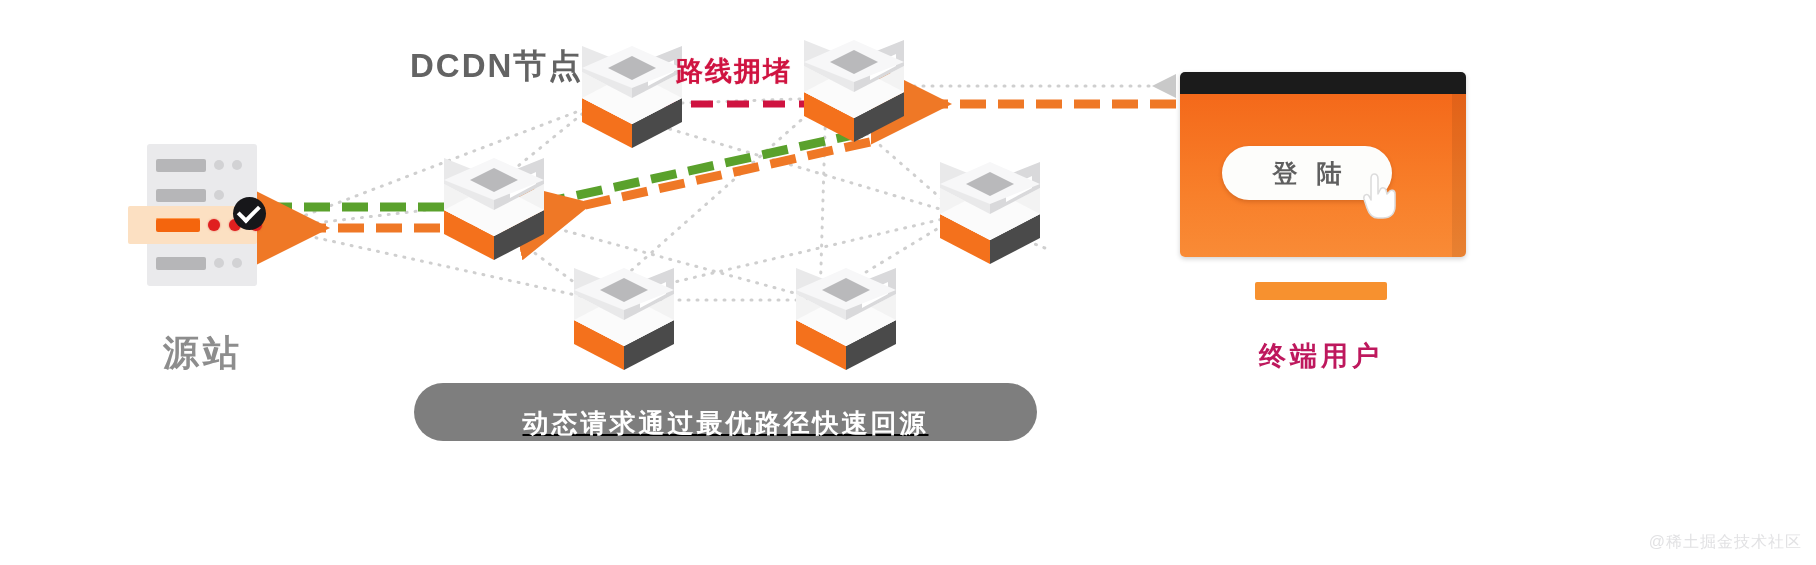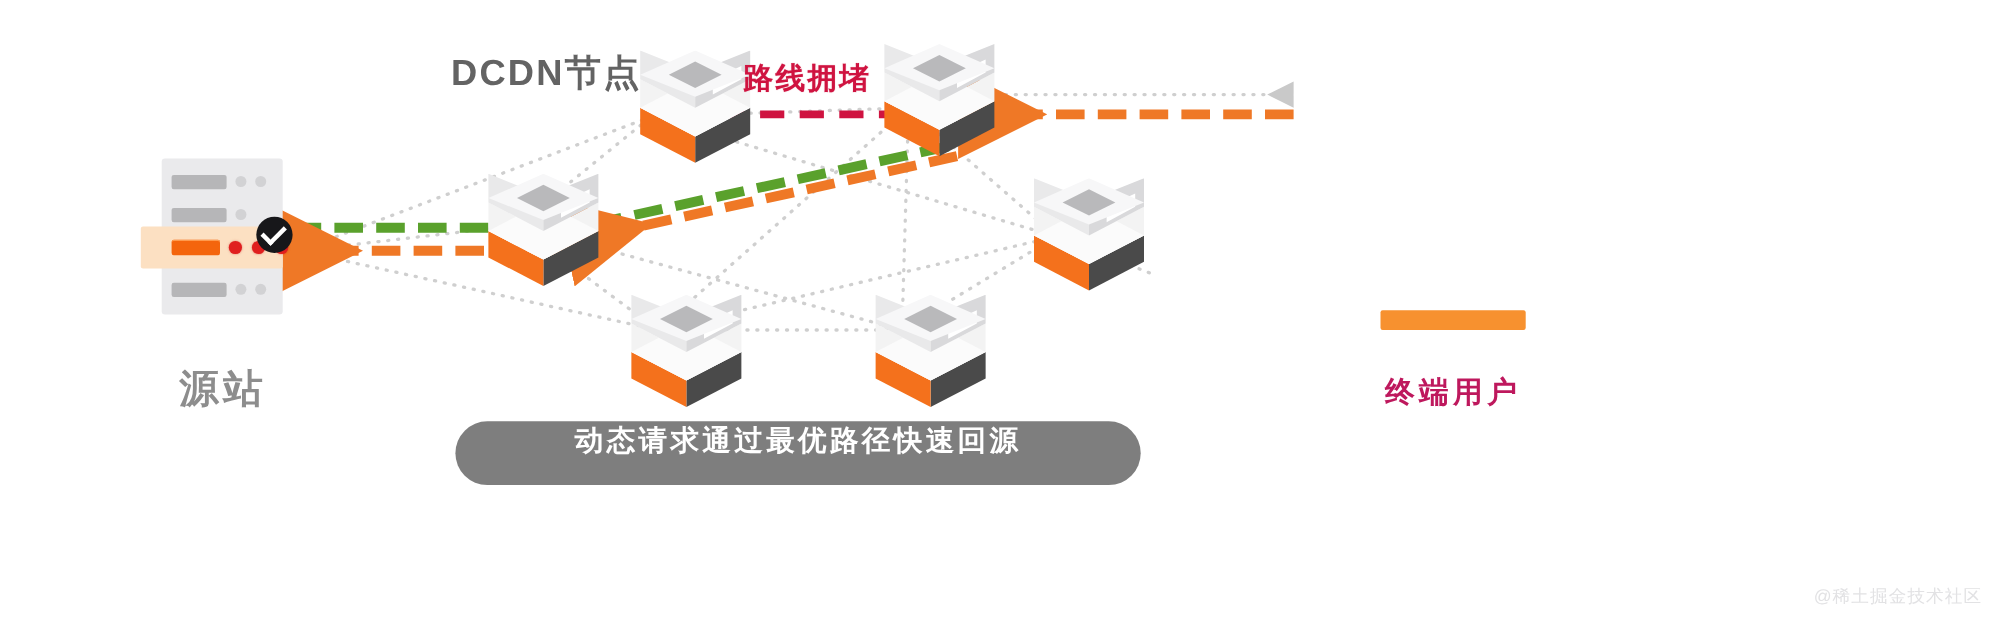--- a/index.html
+++ b/index.html
@@ -89,22 +89,23 @@
   
   #caption-pill {
     position: absolute;
     left: 414px;
     top: 383px;
     width: 623px;
     height: 58px;
     border-radius: 29px;
     background: #7e7e7e;
     display: flex;
-    align-items: flex-start;
+    align-items: flex-end;
     justify-content: center;
+    text-decoration: underline;
   }
   #caption-pill .caption-text {
     color: #ffffff;
     font-size: 26px;
     font-weight: 700;
     letter-spacing: 3px;
   }
 
   
   #origin-server {
@@ -386,20 +387,34 @@
       <use href="#dcdn-node" x="936" y="162" width="108" height="104"></use>
     </g>
     <g>
       <use href="#dcdn-node" x="570" y="268" width="108" height="104"></use>
     </g>
     <g>
       <use href="#dcdn-node" x="792" y="268" width="108" height="104"></use>
     </g>
   </svg>
 
+  <div id="browser-window">
+    <div id="browser-titlebar"></div>
+    <div id="browser-screen">
+      <div id="login-button">
+        <span class="login-text">登 陆</span>
+      </div>
+      <svg id="cursor-hand" viewBox="0 0 42 48" xmlns="http://www.w3.org/2000/svg">
+        <path d="M12,2 C15,2 16,4 16,7 L16,22 L18,18 C19,15 23,15 24,18
+                 L25,22 L27,20 C29,17 33,18 33,22 L33,34
+                 C33,42 28,46 21,46 L16,46 C10,46 7,42 5,36
+                 L2,27 C1,23 5,21 7,24 L9,28 L9,7 C9,4 10,2 12,2 Z" fill="#ffffff" stroke="#dcdcdc" stroke-width="1.6" stroke-linejoin="round"></path>
+      </svg>
+    </div>
+  </div>
   <div id="device-stand"></div>
 
   <div class="label" id="label-dcdn">DCDN节点</div>
   <div class="label" id="label-congestion">路线拥堵</div>
   <div class="label" id="label-origin">源站</div>
   <div class="label" id="label-end-user">终端用户</div>
 
   <div id="caption-pill">
     <span class="caption-text">动态请求通过最优路径快速回源</span>
   </div>

